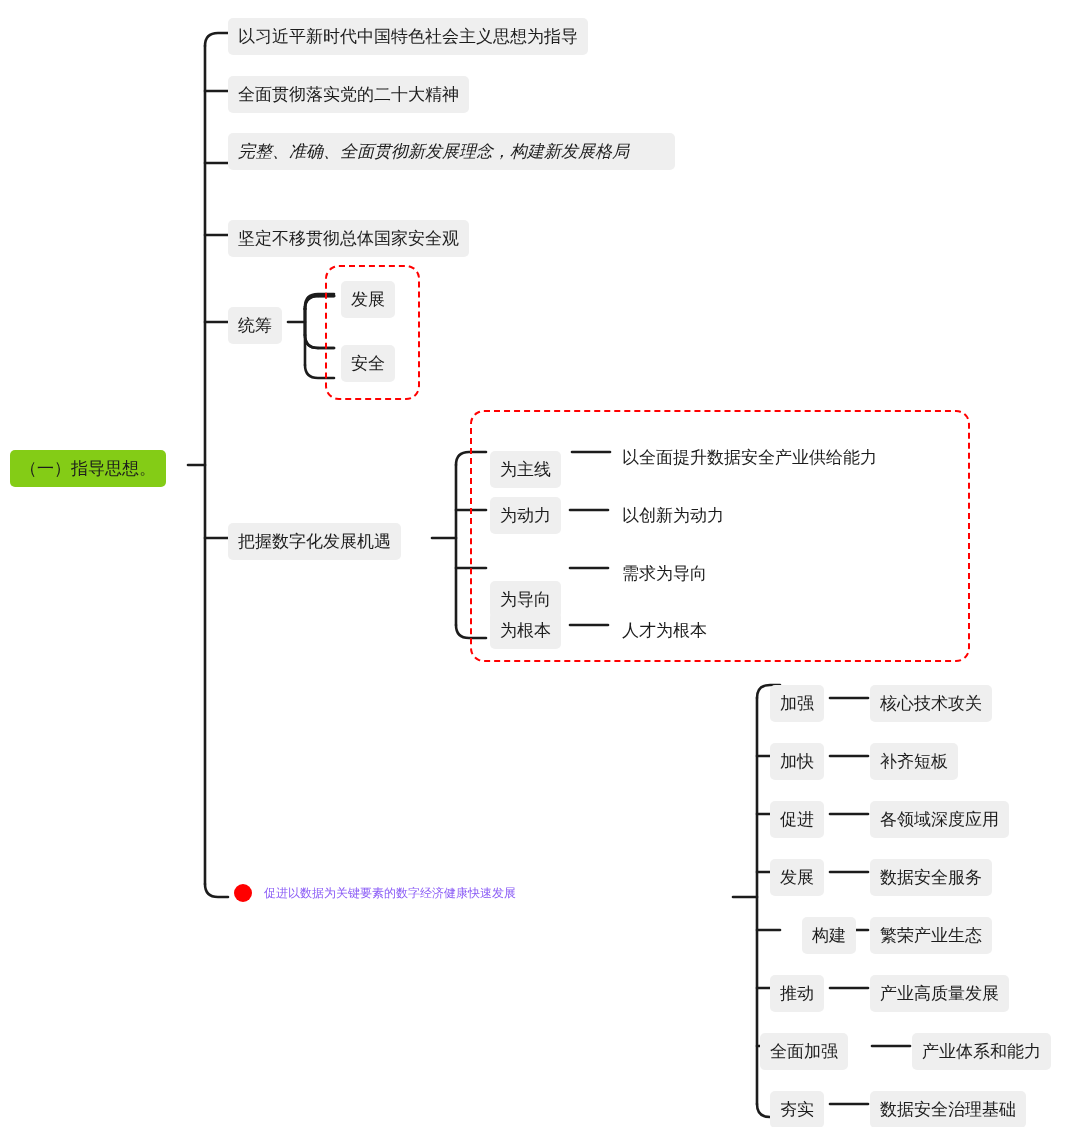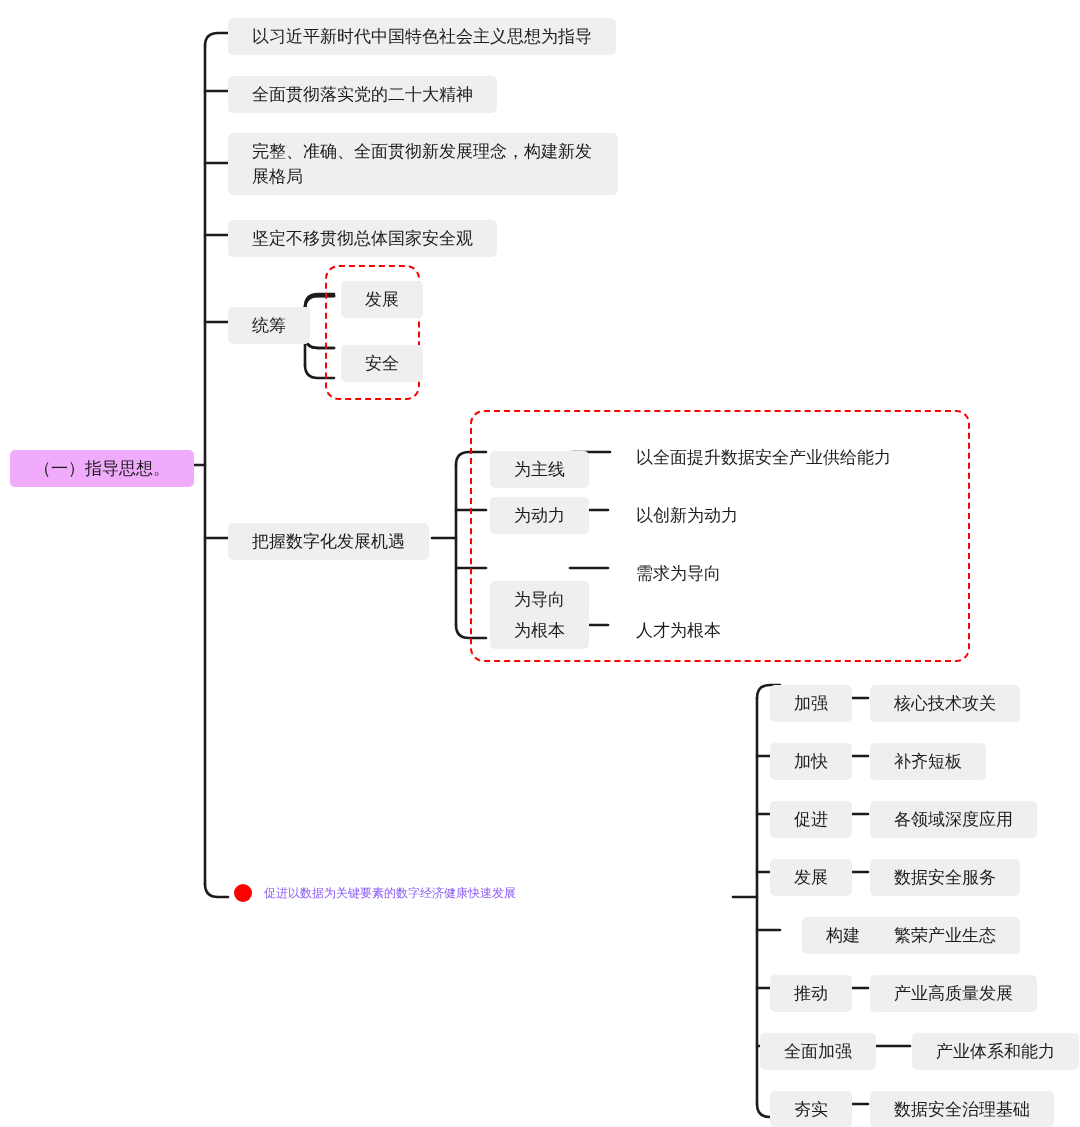--- a/index.html
+++ b/index.html
@@ -24,33 +24,34 @@
     top: 0;
     width: 1080px;
     height: 1127px;
     pointer-events: none;
   }
   .node {
     position: absolute;
     box-sizing: border-box;
     background: #efefef;
     border-radius: 5px;
-    padding: 6px 24px;
+    padding: 6px 10px;
     font-size: 17px;
     line-height: 25px;
     color: #1c1c1c;
     white-space: pre;
   }
   .node.root {
-    background: #f0abfc;
+    background: #84cc16;
     font-size: 17px;
   }
   .node.wrap {
     white-space: normal;
-    width: 390px;
+    width: 447px;
+    font-style: italic;
   }
   .node.leaf {
     font-size: 17px;
   }
   .bullet-node {
     position: absolute;
     display: flex;
     align-items: center;
     gap: 12px;
     font-size: 12px;

